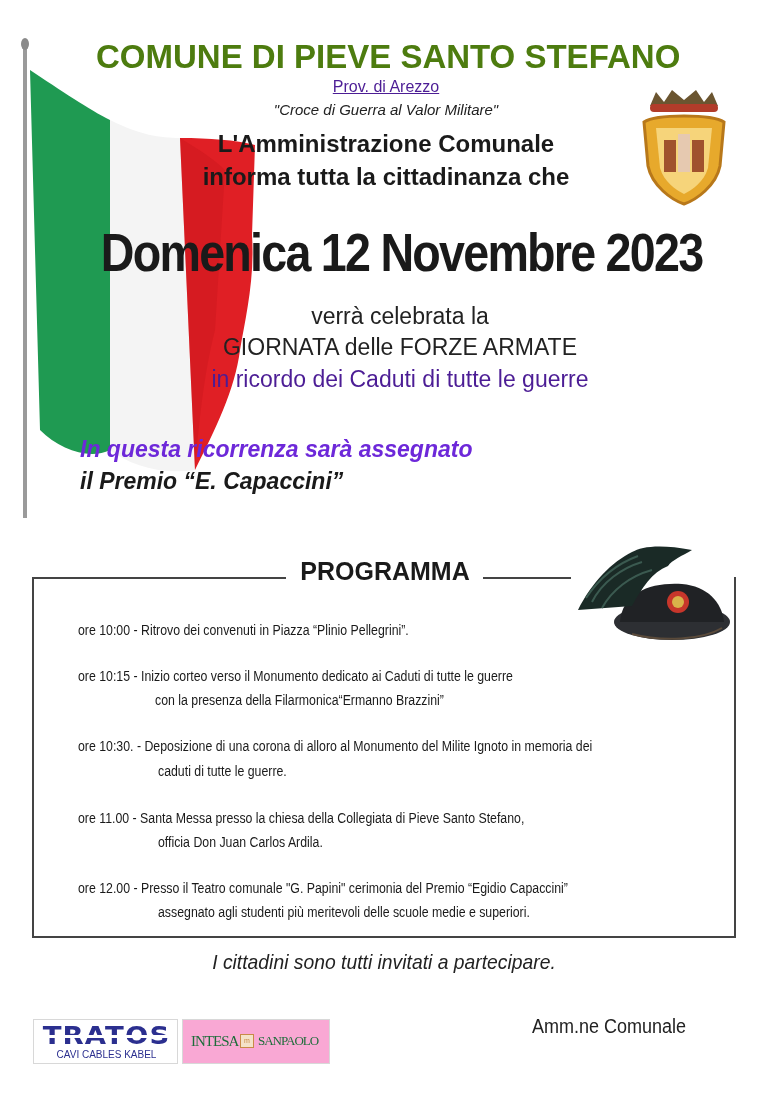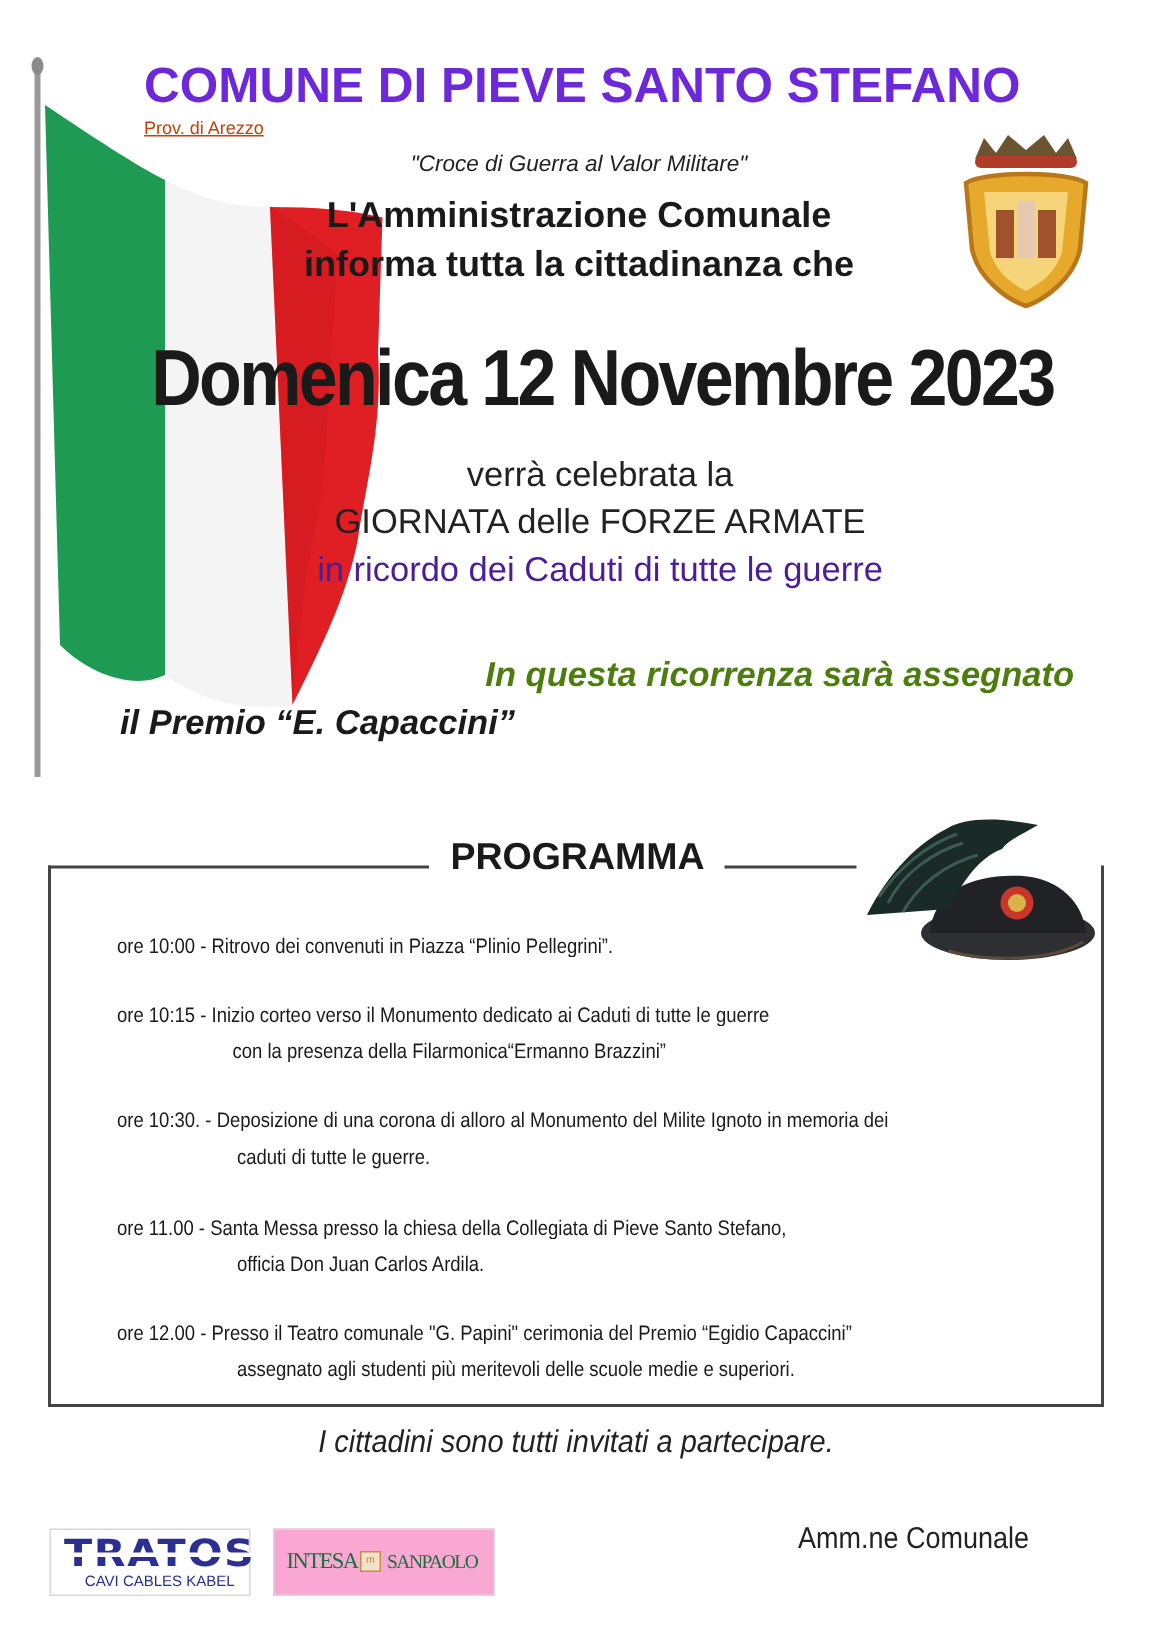--- a/index.html
+++ b/index.html
@@ -5,50 +5,50 @@
     * { box-sizing: border-box; margin: 0; padding: 0; }
     html, body { width: 768px; height: 1097px; background: #ffffff; overflow: hidden; }
     body { position: relative; font-family: "Liberation Sans", "DejaVu Sans", sans-serif; color: #1a1a1a; }
 
     
     #flag { position: absolute; left: 0; top: 30px; width: 270px; height: 500px; }
 
     
     #crest { position: absolute; left: 636px; top: 86px; width: 96px; height: 120px; }
 
-    #title { top: 38px; left: 96px; width: 580px; font-size: 33px; font-weight: bold; letter-spacing: 0px; color: #6d28d9; text-align: center; position: absolute; white-space: nowrap; }
-    #province { top: 78px; left: 96px; width: 580px; font-size: 12px; text-decoration: underline; text-align: left; position: absolute; color: #c2410c; }
+    #title { top: 38px; left: 96px; width: 580px; font-size: 33px; font-weight: bold; letter-spacing: 0px; color: #4d7c0f; text-align: center; position: absolute; white-space: nowrap; }
+    #province { top: 78px; left: 96px; width: 580px; font-size: 16px; text-decoration: underline; text-align: center; position: absolute; color: #4c1d95; }
     #motto { top: 101px; left: 96px; width: 580px; font-size: 15px; font-style: italic; text-align: center; position: absolute; color: #222; }
     #admin-line1 { top: 130px; left: 96px; width: 580px; font-size: 24px; font-weight: bold; text-align: center; position: absolute; color: #1a1a1a; }
     #admin-line2 { top: 163px; left: 96px; width: 580px; font-size: 24px; font-weight: bold; text-align: center; position: absolute; color: #1a1a1a; }
 
     #date { top: 222px; left: 60px; width: 680px; font-size: 53px; font-weight: bold; letter-spacing: -2px; text-align: center; position: absolute; color: #1a1a1a; white-space: nowrap; transform: scaleX(0.88); transform-origin: center; }
 
     #celebr-1 { top: 303px; left: 100px; width: 600px; font-size: 23px; text-align: center; position: absolute; color: #222; }
     #celebr-2 { top: 334px; left: 100px; width: 600px; font-size: 23px; text-align: center; position: absolute; color: #222; }
     #celebr-3 { top: 366px; left: 100px; width: 600px; font-size: 23px; text-align: center; position: absolute; color: #4c1d95; }
 
-    #award-1 { top: 436px; left: 96px; width: 620px; font-size: 23px; font-weight: bold; font-style: italic; text-align: right; position: absolute; color: #4d7c0f; }
+    #award-1 { top: 436px; left: 80px; width: 620px; font-size: 23px; font-weight: bold; font-style: italic; text-align: left; position: absolute; color: #6d28d9; }
     #award-2 { top: 468px; left: 80px; width: 620px; font-size: 23px; font-weight: bold; font-style: italic; text-align: left; position: absolute; color: #1a1a1a; }
 
     
     #program-box { position: absolute; left: 32px; top: 577px; width: 704px; height: 361px; border: 2px solid #444; border-top: none; }
     .box-top-left { position: absolute; left: 32px; top: 577px; width: 254px; height: 2px; background: #444; }
     .box-top-right { position: absolute; left: 483px; top: 577px; width: 88px; height: 2px; background: #444; }
     #program-title { position: absolute; left: 288px; top: 557px; width: 194px; font-size: 25px; font-weight: bold; text-align: center; color: #1a1a1a; }
 
     #helmet { position: absolute; left: 572px; top: 542px; width: 162px; height: 108px; }
 
     .prog-item { position: absolute; left: 78px; font-size: 14px; color: #1a1a1a; transform: scaleX(0.88); transform-origin: left; white-space: nowrap; }
     .prog-line2 { position: absolute; font-size: 14px; color: #1a1a1a; transform: scaleX(0.88); transform-origin: left; white-space: nowrap; }
 
     #invite { position: absolute; left: 100px; top: 950px; width: 568px; font-size: 21px; font-style: italic; text-align: center; color: #222; transform: scaleX(0.92); }
 
     
-    #sponsor-tratos { position: absolute; left: 33px; top: 1019px; width: 134px; height: 45px; border: 1px solid #d8d8d8; background: #fff; padding-left: 12px; }
+    #sponsor-tratos { position: absolute; left: 33px; top: 1019px; width: 145px; height: 45px; border: 1px solid #d8d8d8; background: #fff; padding-left: 12px; }
     #tratos-name { position: absolute; left: 0; top: 1px; width: 145px; text-align: center; font-size: 25px; font-weight: 900; color: #2b2f8f; letter-spacing: 1px; font-family: "DejaVu Sans", sans-serif; transform: scaleX(1.1); }
     #tratos-stripe { position: absolute; left: 8px; top: 15px; width: 130px; height: 3px; background: #fff; }
     #tratos-sub { position: absolute; left: 0; top: 29px; width: 145px; text-align: center; font-size: 10px; color: #2b2f8f; }
 
     #sponsor-intesa { position: absolute; left: 182px; top: 1019px; width: 148px; height: 45px; border: 1px solid #d8d8d8; background: #f9a8d4; }
     #intesa-left { position: absolute; left: 8px; top: 13px; font-size: 15px; color: #1d6d3a; font-family: "Liberation Serif", serif; letter-spacing: -1px; }
     #intesa-mark { position: absolute; left: 57px; top: 14px; width: 14px; height: 14px; border: 1px solid #c88a47; background: #f4e2c8; font-size: 7px; color: #c88a47; text-align: center; line-height: 12px; }
     #intesa-right { position: absolute; left: 75px; top: 13px; font-size: 13px; color: #1d6d3a; font-family: "Liberation Serif", serif; letter-spacing: -1px; }
 
     #signature { position: absolute; left: 532px; top: 1015px; font-size: 20px; color: #222; transform: scaleX(0.9); transform-origin: left; white-space: nowrap; }

